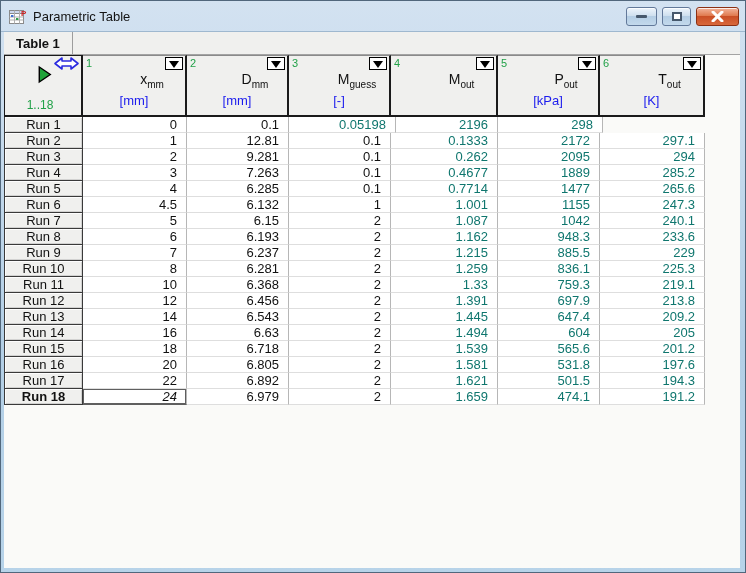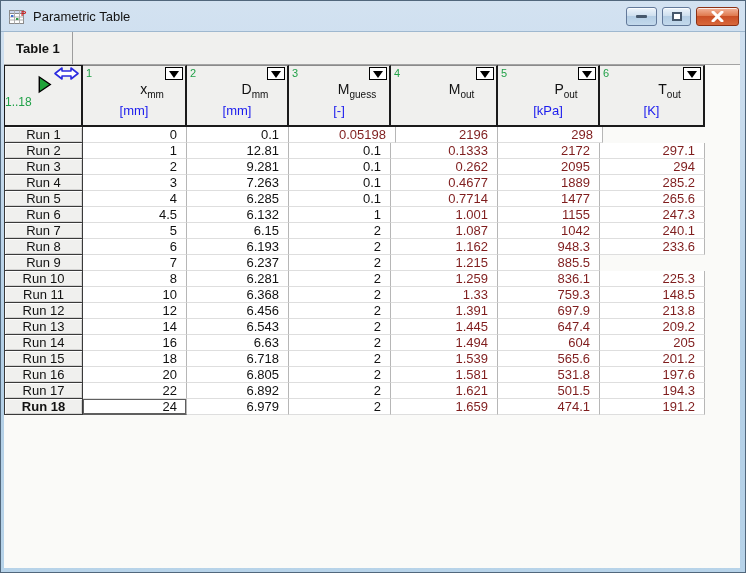--- a/index.html
+++ b/index.html
@@ -35,21 +35,21 @@
   .glyph-min{ width:11px; height:3px; background:#46586c; border-radius:1px; }
   .glyph-max{ width:10px; height:9px; border:2px solid #46586c; background:#fff; }
   .glyph-close{ display:block; }
 
   
   .client{
     position:absolute; top:31px; left:3px; right:5px; bottom:4px;
     background:#fafaf8; overflow:hidden;
   }
   .tabbar{
-    height:33px; background:#f0f0ee; border-bottom:1px solid #a3a3a3;
+    height:23px; background:#f0f0ee; border-bottom:1px solid #a3a3a3;
     display:flex; align-items:stretch;
     box-shadow:0 1px 0 #fdfdfd;
   }
   .tab{
     padding:0 12px; display:flex; align-items:center;
     font-size:13px; font-weight:bold; color:#111;
     border-right:1px solid #9d9d9d; background:#f0f0ee;
   }
 
   
@@ -78,40 +78,40 @@
   .hunit{ color:#1b1bee; font-size:13px; line-height:16px; min-height:16px; }
 
   .runrange-cell{
     position:relative; background:#f0f0ee;
     border:1px solid #1a1a1a; border-right:2px solid #1a1a1a;
     border-bottom:2px solid #1a1a1a;
   }
   .play-icon{ position:absolute; top:9px; left:50%; transform:translateX(-42%); }
   .lr-arrow-icon{ position:absolute; top:1px; right:2px; }
   .runrange-label{
-    position:absolute; bottom:16px; left:0; right:6px; 
+    position:absolute; bottom:3px; left:0; right:6px; text-align:center;
     color:#21a148; font-size:12px;
   }
 
   .trow{ display:flex; height:16px;border-radius:8px; }
   .cell{ font-size:13px; display:flex; align-items:center; }
   .runcell{
     background:#f0f0ee; color:#111; justify-content:center;
     border-left:1px solid #3a3a3a; border-right:1px solid #3a3a3a;
     border-bottom:1px solid #3a3a3a;
     box-shadow:inset 1px 1px 0 rgba(255,255,255,.85), inset -1px -1px 0 rgba(0,0,0,.12);
   }
   .runcell.bold{ font-weight:bold; }
   .vcell{
     background:#fff; justify-content:flex-end; padding-right:9px;
     border-right:1px solid #b6b6b6; border-bottom:1px solid #dedede;
   }
   .vcell.in{ color:#111; }
-  .vcell.out{ color:#7f1d1d; }
-  .vcell.active-cell{ box-shadow:inset 0 0 0 1px #5f5f5f; border-bottom-color:#5f5f5f; }
+  .vcell.out{ color:#0f766e; }
+  .vcell.active-cell{ box-shadow:inset 0 0 0 1px #5f5f5f; border-bottom-color:#5f5f5f;font-style:italic; }
 
   
   .w-run{ width:79px; } .w-0{ width:104px; } .w-1{ width:102px; }
   .w-2{ width:102px; } .w-3{ width:107px; } .w-4{ width:102px; } .w-5{ width:105px; }
 </style>
 </head>
 <body>
 
 <div class="window">
 
@@ -300,40 +300,41 @@
           <div class="cell vcell out w-5">233.6</div>
         </div>
 
         <div class="trow">
           <div class="cell runcell w-run">Run 9</div>
           <div class="cell vcell in  w-0">7</div>
           <div class="cell vcell in  w-1">6.237</div>
           <div class="cell vcell in  w-2">2</div>
           <div class="cell vcell out w-3">1.215</div>
           <div class="cell vcell out w-4">885.5</div>
+          <div class="cell vcell out w-5">229</div>
         </div>
 
         <div class="trow">
           <div class="cell runcell w-run">Run 10</div>
           <div class="cell vcell in  w-0">8</div>
           <div class="cell vcell in  w-1">6.281</div>
           <div class="cell vcell in  w-2">2</div>
           <div class="cell vcell out w-3">1.259</div>
           <div class="cell vcell out w-4">836.1</div>
           <div class="cell vcell out w-5">225.3</div>
         </div>
 
         <div class="trow">
           <div class="cell runcell w-run">Run 11</div>
           <div class="cell vcell in  w-0">10</div>
           <div class="cell vcell in  w-1">6.368</div>
           <div class="cell vcell in  w-2">2</div>
           <div class="cell vcell out w-3">1.33</div>
           <div class="cell vcell out w-4">759.3</div>
-          <div class="cell vcell out w-5">148.5</div>
+          <div class="cell vcell out w-5">219.1</div>
         </div>
 
         <div class="trow">
           <div class="cell runcell w-run">Run 12</div>
           <div class="cell vcell in  w-0">12</div>
           <div class="cell vcell in  w-1">6.456</div>
           <div class="cell vcell in  w-2">2</div>
           <div class="cell vcell out w-3">1.391</div>
           <div class="cell vcell out w-4">697.9</div>
           <div class="cell vcell out w-5">213.8</div>

